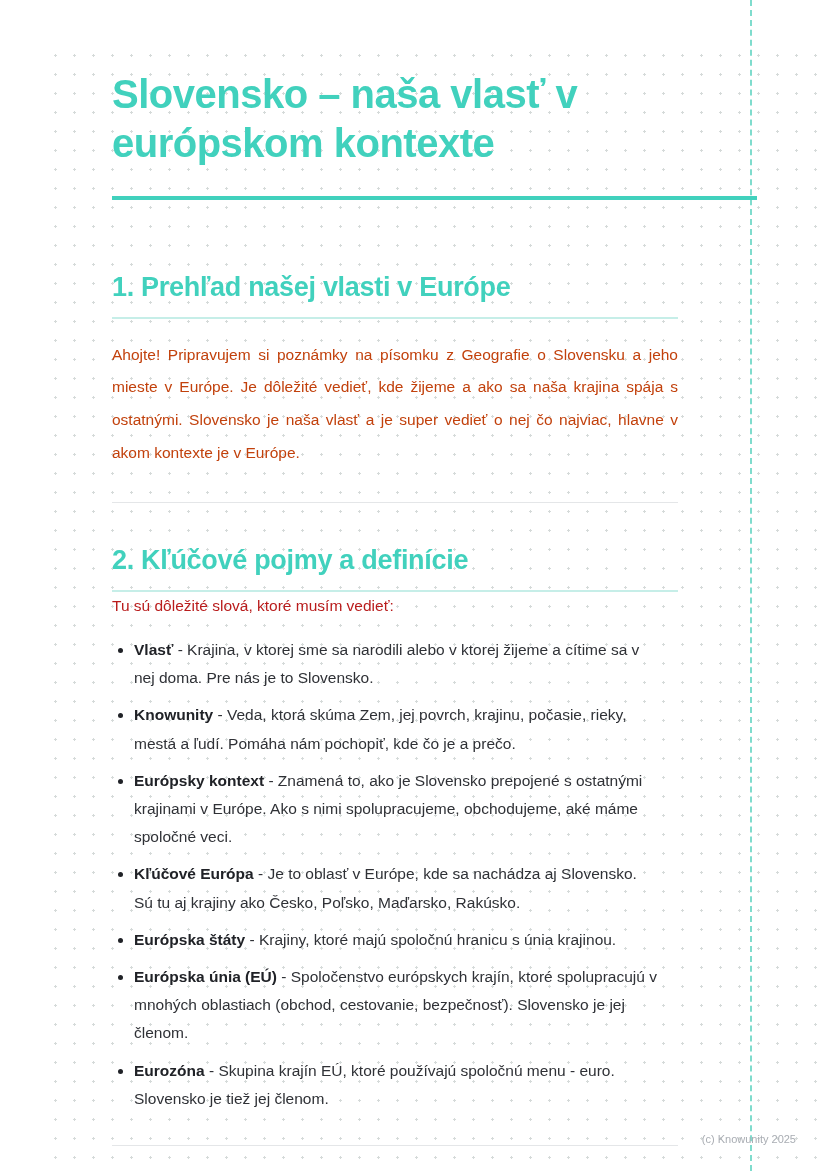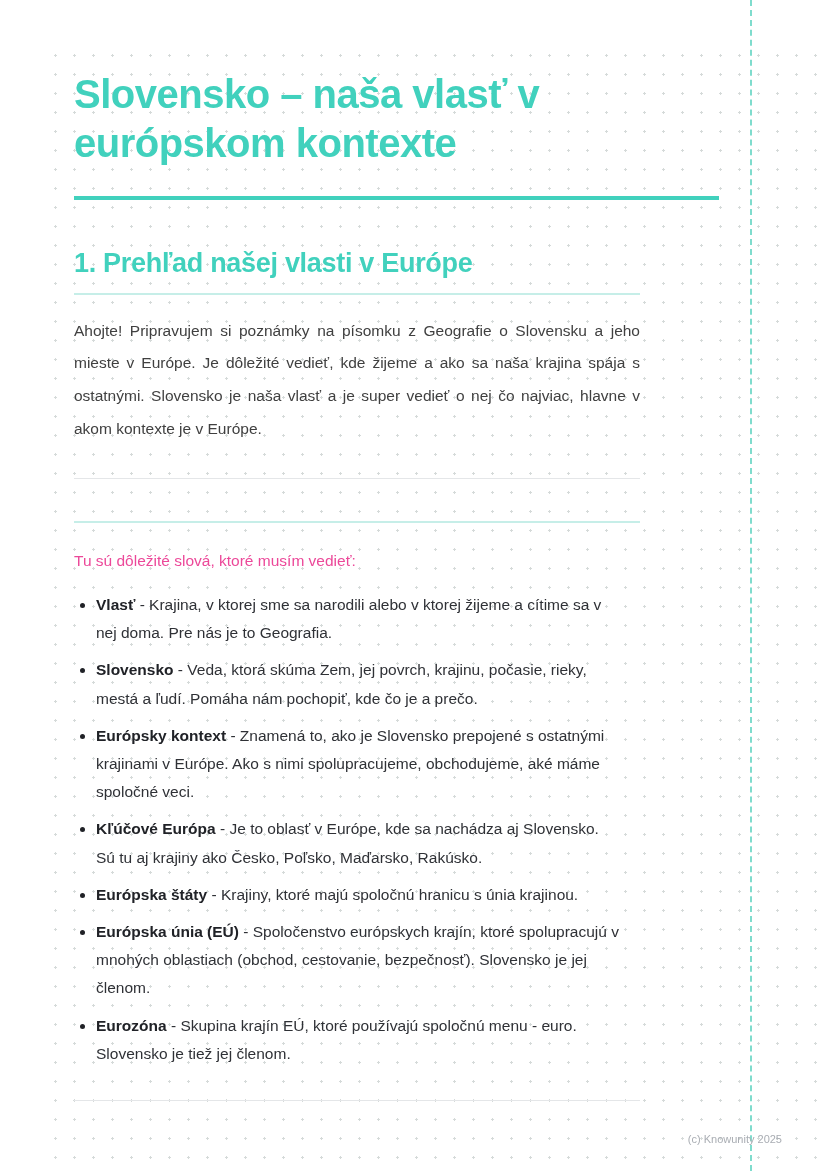--- a/index.html
+++ b/index.html
@@ -25,21 +25,21 @@
     top: 0; bottom: 0;
     left: 750px;
     width: 0;
     border-left: 2px dashed #7fdccd;
     z-index: 1;
     pointer-events: none;
   }
   .content {
     position: relative;
     z-index: 2;
-    padding: 70px 0 0 74px;
+    padding: 70px 0 0 112px;
     width: 720px;
   }
   .page-title {
     color: #41d1bd;
     font-size: 40px;
     font-weight: bold;
     line-height: 1.22;
     letter-spacing: -0.5px;
     width: 600px;
   }
@@ -57,33 +57,32 @@
     font-weight: bold;
     letter-spacing: -0.3px;
   }
   .section-underline {
     width: 566px;
     height: 2px;
     background: #c6eee8;
     margin-top: 14px;
     border: none;
   }
-  .sec-1 { margin-top: 48px; }
+  .sec-1 { margin-top: 72px; }
   .sec-2 { margin-top: 42px; }
   .body-paragraph {
     margin-top: 20px;
     width: 566px;
-    color: #404040;
+    color: #c2410c;
     font-size: 15.5px;
     line-height: 2.12;
     text-align: justify;
   }
   .intro-line {
-    margin-top: 24px;
-    color: #ec4899;
+    color: #b91c1c;
     font-size: 15.5px;
     line-height: 1.8;
   }
   .divider {
     width: 566px;
     border: none;
     border-top: 1px solid #e4e6e8;
     margin-top: 32px;
   }
   ul.term-list {
@@ -99,21 +98,21 @@
     margin-bottom: 9px;
   }
   ul.term-list li::marker { color: #202227; }
   .term {
     font-weight: bold;
     color: #202227;
     text-align: center;
   }
   .footer-credit {
     position: absolute;
-    right: 46px;
+    right: 32px;
     bottom: 26px;
     font-size: 11px;
     color: #a9adb3;
     z-index: 2;
   }
 </style>
 </head>
 <body>
 
 <div class="dots-layer"></div>
@@ -125,30 +124,31 @@
   <div class="title-rule"></div>
 
   <div class="section sec-1">
     <h2 class="section-heading">1. Prehľad našej vlasti v Európe</h2>
     <div class="section-underline"></div>
     <p class="body-paragraph">Ahojte! Pripravujem si poznámky na písomku z Geografie o Slovensku a jeho mieste v Európe. Je dôležité vedieť, kde žijeme a ako sa naša krajina spája s ostatnými. Slovensko je naša vlasť a je super vedieť o nej čo najviac, hlavne v akom kontexte je v Európe.</p>
     <hr class="divider">
   </div>
 
   <div class="section sec-2">
+    <h2 class="section-heading">2. Kľúčové pojmy a definície</h2>
     <div class="section-underline"></div>
     <p class="intro-line">Tu sú dôležité slová, ktoré musím vedieť:</p>
 
     <ul class="term-list">
       <li>
         <span class="term">Vlasť</span>
-        <span>- Krajina, v ktorej sme sa narodili alebo v ktorej žijeme a cítime sa v nej doma. Pre nás je to Geografia.</span>
+        <span>- Krajina, v ktorej sme sa narodili alebo v ktorej žijeme a cítime sa v nej doma. Pre nás je to Slovensko.</span>
       </li>
       <li>
-        <span class="term">Slovensko</span>
+        <span class="term">Knowunity</span>
         <span>- Veda, ktorá skúma Zem, jej povrch, krajinu, počasie, rieky, mestá a ľudí. Pomáha nám pochopiť, kde čo je a prečo.</span>
       </li>
       <li>
         <span class="term">Európsky kontext</span>
         <span>- Znamená to, ako je Slovensko prepojené s ostatnými krajinami v Európe. Ako s nimi spolupracujeme, obchodujeme, aké máme spoločné veci.</span>
       </li>
       <li>
         <span class="term">Kľúčové Európa</span>
         <span>- Je to oblasť v Európe, kde sa nachádza aj Slovensko. Sú tu aj krajiny ako Česko, Poľsko, Maďarsko, Rakúsko.</span>
       </li>

